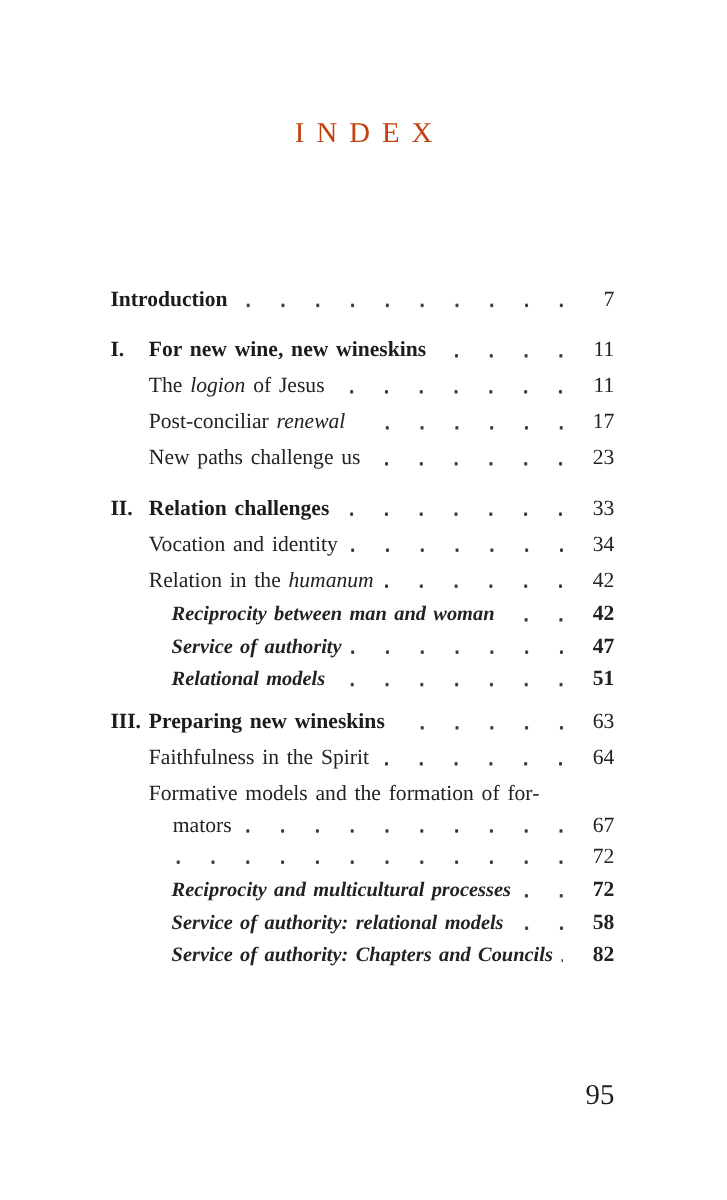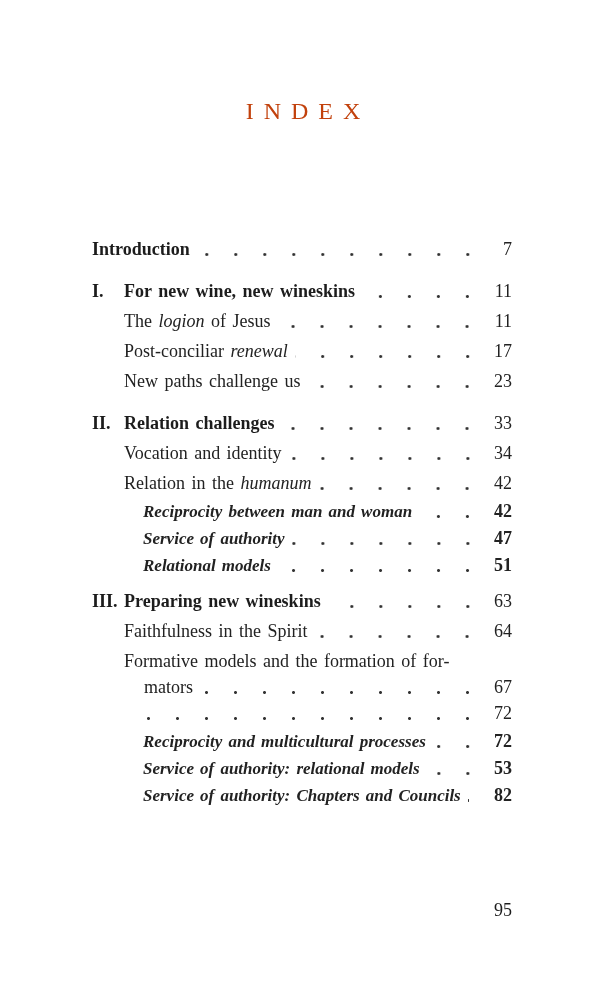--- a/index.html
+++ b/index.html
@@ -87,21 +87,21 @@
   .row.wrapped .line2 {
     display: flex;
     align-items: baseline;
     padding-left: 20px;
     line-height: 22px;
   }
   .folio {
     position: absolute;
     top: 900px;
     right: 94px;
-    font-size: 18px;
+    font-size: 24px;
     color: #1d1d1d;
   }
 </style>
 </head>
 <body>
 
 <div class="page">
   <div class="title">INDEX</div>
   <div class="toc">
       <div class="row indent0 bold">
@@ -185,21 +185,21 @@
         <span class="pagenum">72</span>
       </div>
       <div class="row indent2">
         <span class="label"><span>Reciprocity and multicultural processes</span></span>
         <span class="leader"></span>
         <span class="pagenum">72</span>
       </div>
       <div class="row indent2">
         <span class="label"><span>Service of authority: relational models</span></span>
         <span class="leader"></span>
-        <span class="pagenum">53</span>
+        <span class="pagenum">58</span>
       </div>
       <div class="row indent2">
         <span class="label"><span>Service of authority: Chapters and Councils</span></span>
         <span class="leader"></span>
         <span class="pagenum">82</span>
       </div>
     </div>
   <div class="folio">95</div>
 </div>
 

